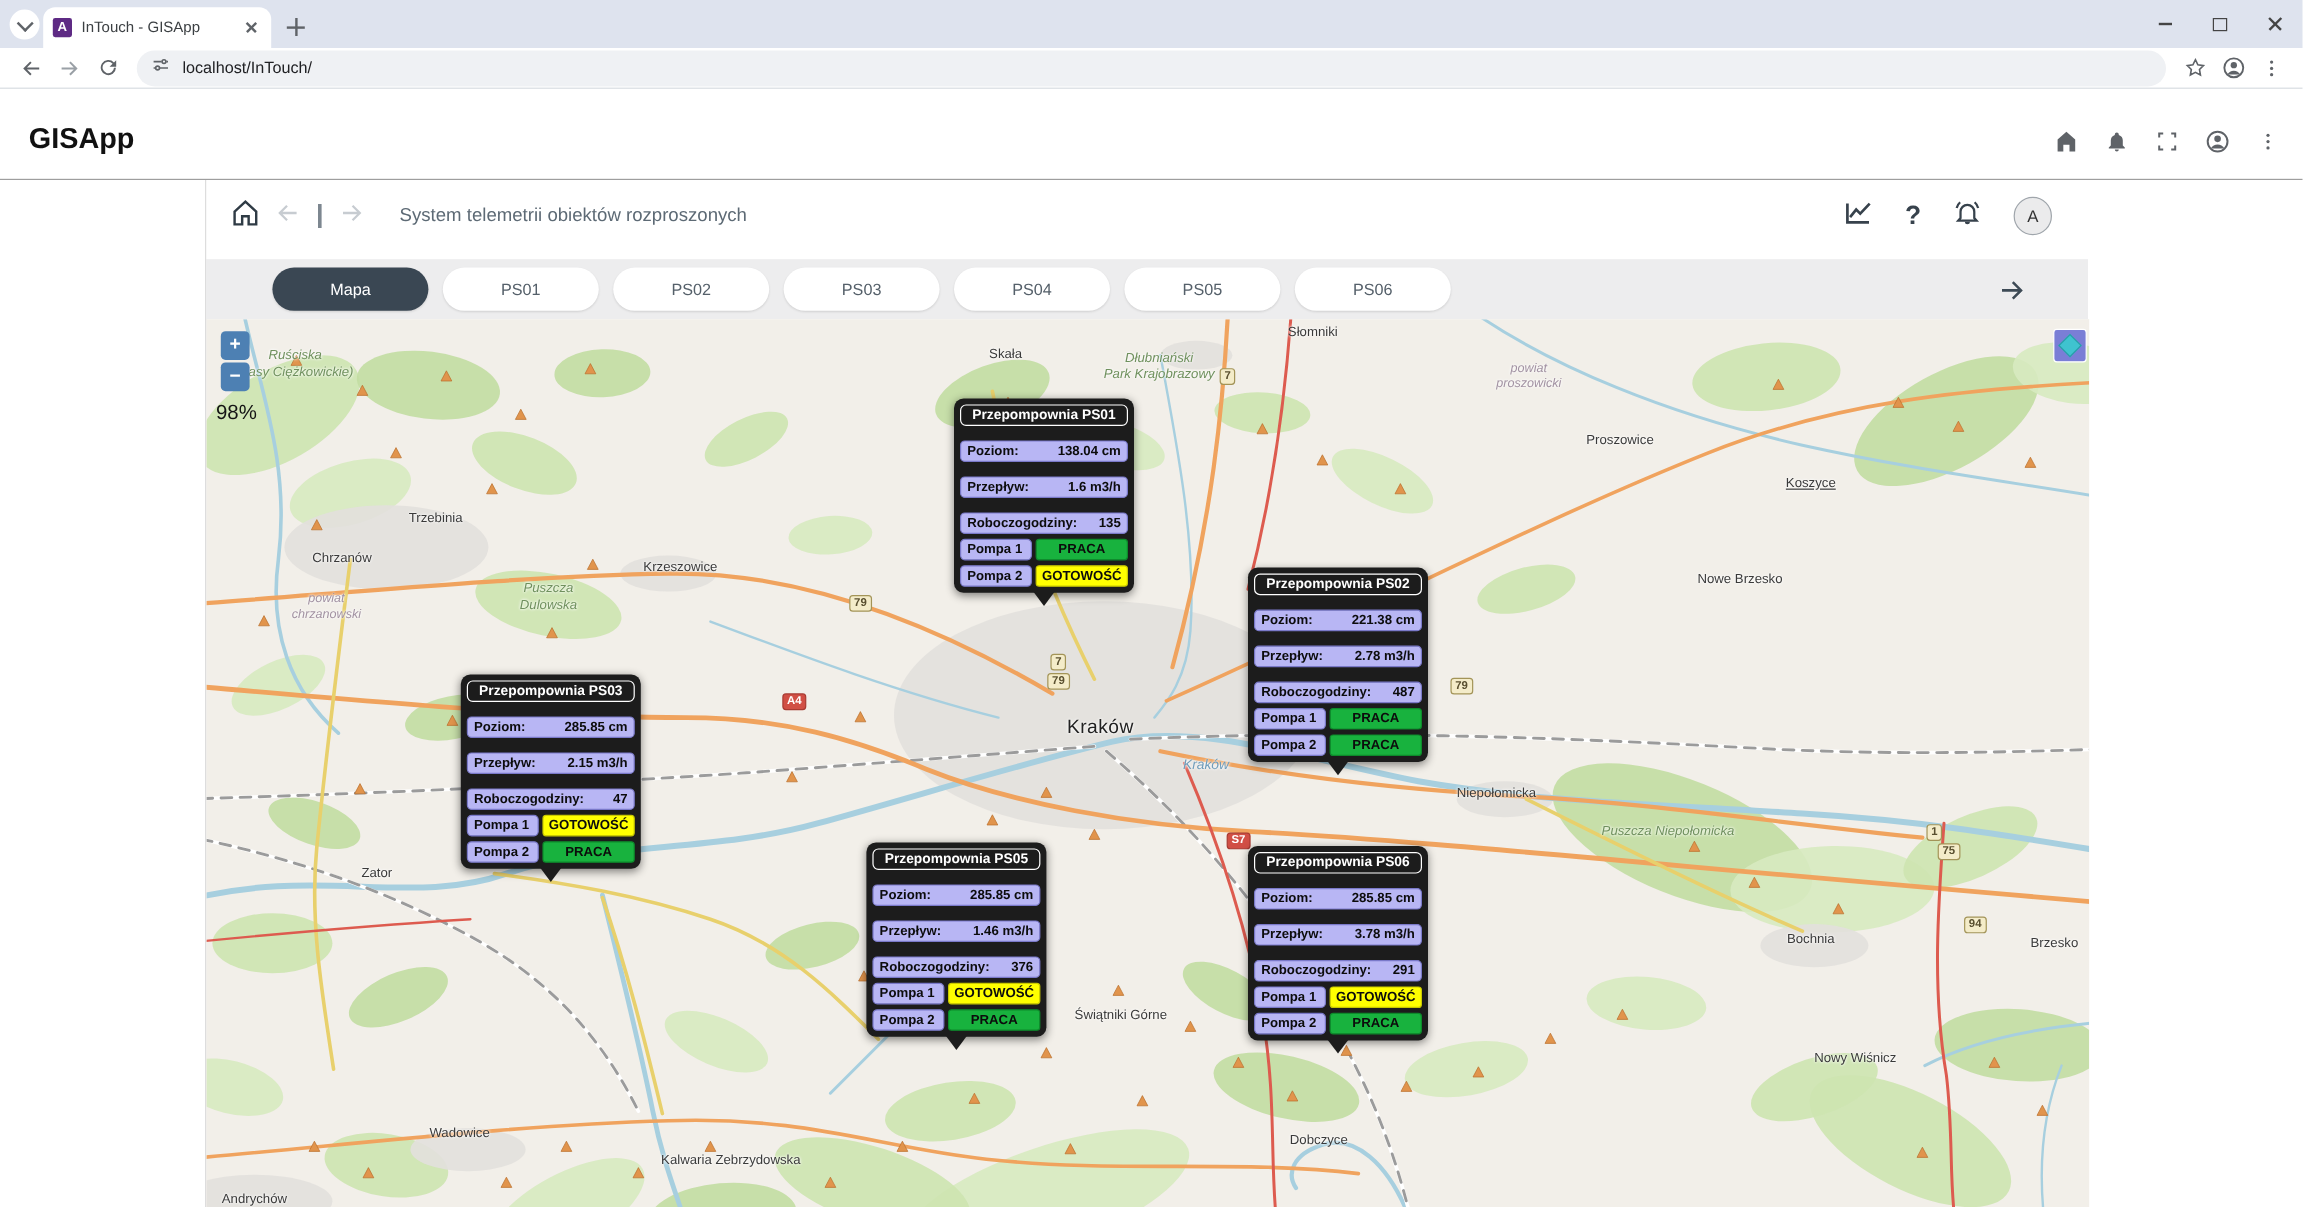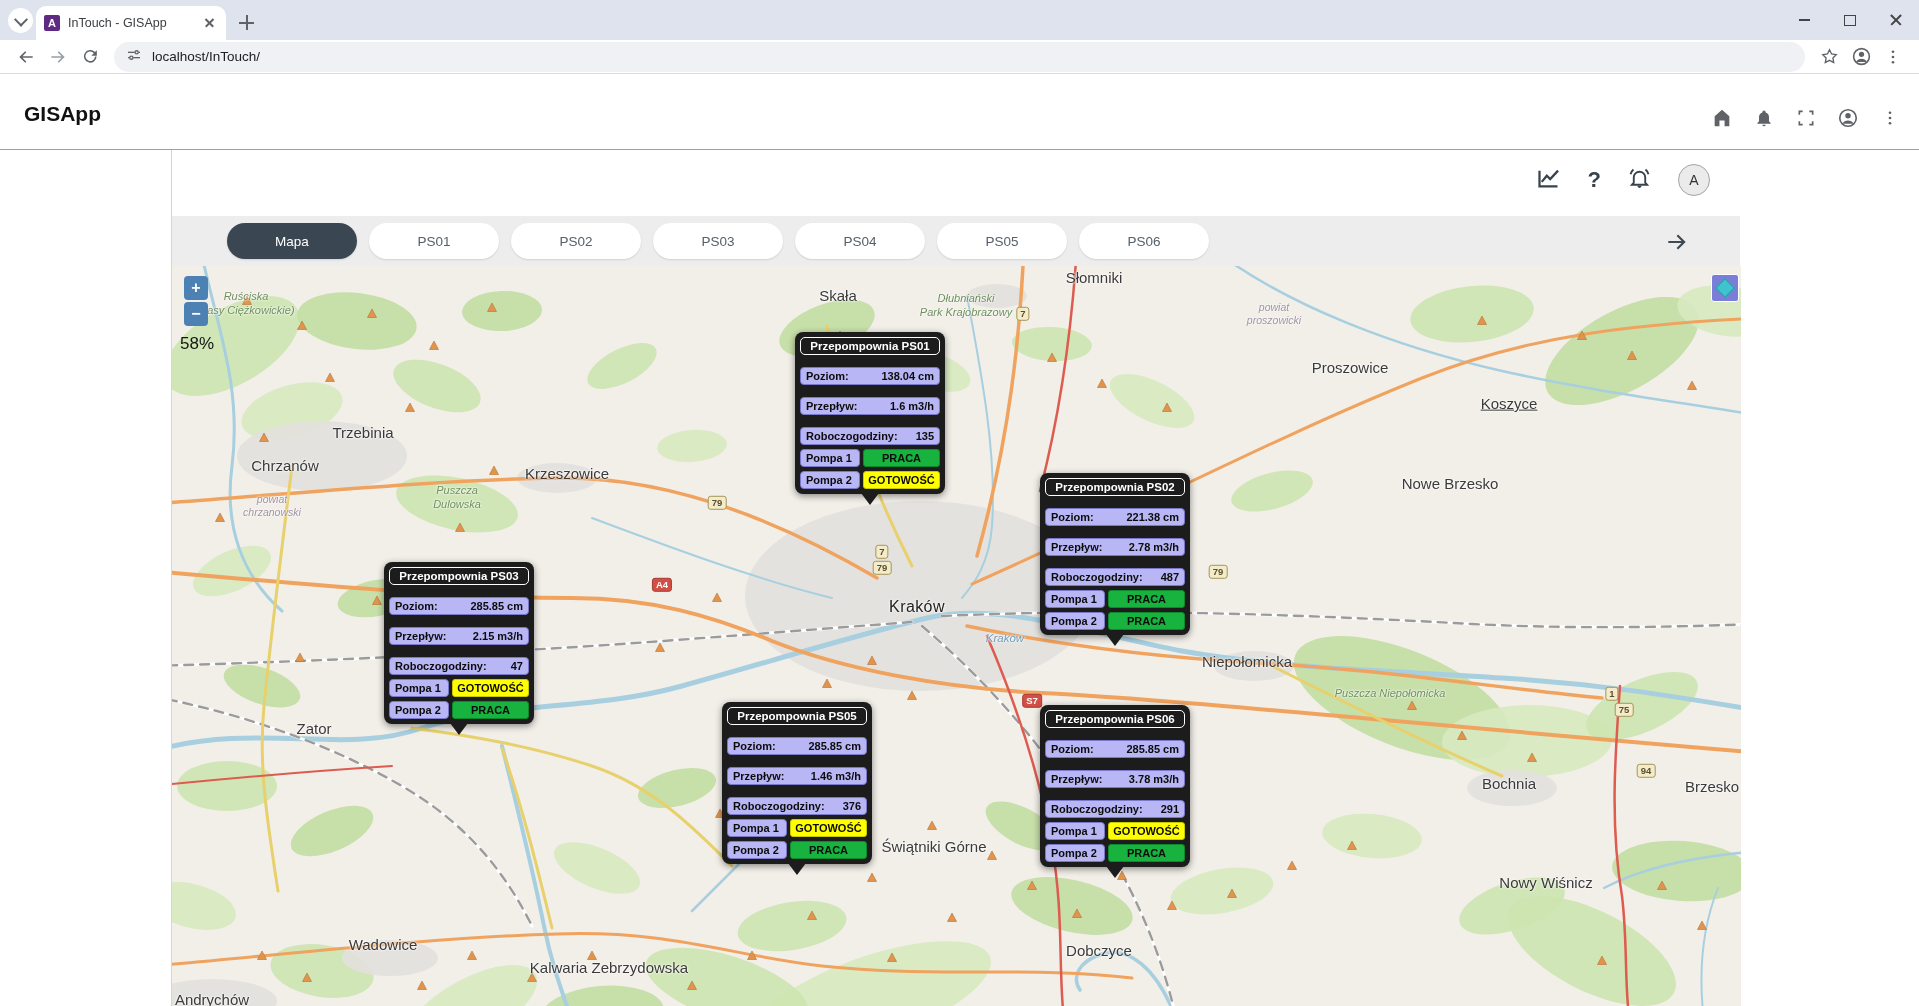--- a/index.html
+++ b/index.html
@@ -24,41 +24,41 @@
   .wc-max i{display:block;width:10px;height:9px;border:1.4px solid #444;}
   .wc-close i{position:relative;display:block;width:14px;height:14px;}
   .wc-close i::before,.wc-close i::after{content:"";position:absolute;left:0;top:6px;width:14px;height:1.6px;background:#444;}
   .wc-close i::before{transform:rotate(45deg);}.wc-close i::after{transform:rotate(-45deg);}
   .toolbar{position:absolute;left:0;top:40px;width:100%;height:34px;background:#fff;border-bottom:1px solid #d8dce1;display:flex;align-items:center;box-sizing:border-box;padding:0 10px;}
   .tbicon{width:32px;height:32px;display:flex;align-items:center;justify-content:center;flex:0 0 auto;}
   .omnibox{flex:1;height:30px;background:#eff1f4;border-radius:15px;margin:0 8px;display:flex;align-items:center;padding:0 12px;box-sizing:border-box;}
   .url{font-size:13.5px;color:#202124;margin-left:10px;}
   
   .appheader{position:absolute;left:0;top:82px;width:100%;height:68px;background:#fff;border-bottom:1px solid #9e9e9e;box-sizing:border-box;}
-  .apptitle{position:absolute;left:24px;top:20px;font-size:21px;font-weight:bold;color:#111;}
+  .apptitle{position:absolute;left:24px;top:20px;font-size:24px;font-weight:bold;color:#111;}
   .appicons{position:absolute;right:14px;top:24px;display:flex;gap:12px;align-items:center;}
   .appicons .tbicon{width:30px;height:24px;}
   
   .panel{position:absolute;left:171px;top:150px;width:1569px;height:856px;border-left:1px solid #d5d5d5;background:#fff;box-sizing:border-box;}
   .phead{position:relative;height:66px;background:#fff;}
   .ph-left{position:absolute;left:19px;top:14px;display:flex;align-items:center;gap:10px;}
   .navsep{width:3px;height:20px;background:#7d8790;margin:0 4px;}
   .ph-title{font-size:15.5px;color:#5d6a75;margin-left:18px;}
   .ph-right{position:absolute;right:30px;top:14px;display:flex;align-items:center;gap:26px;}
   .help{font-size:22px;font-weight:bold;color:#37424c;}
   .avatar{width:32px;height:32px;border-radius:50%;background:#ebebec;border:1px solid #9fa5ab;display:flex;align-items:center;justify-content:center;font-size:14px;color:#333;box-sizing:border-box;}
   
   .tabbar{position:relative;height:50px;background:#ededee;display:flex;align-items:center;padding-left:55px;gap:12px;box-sizing:border-box;text-align:right;}
   .pill{width:130px;height:36px;border-radius:18px;background:#fff;color:#55606a;font-size:13.5px;display:flex;align-items:center;justify-content:center;box-shadow:0 1px 2px rgba(0,0,0,.12);cursor:pointer;}
   .pill.active{background:#3a4753;color:#fff;}
   .tabarrow{position:absolute;right:50px;top:13px;}
   
   .map{position:relative;width:1569px;height:740px;background:#f2efe9;overflow:hidden;}
   .map svg.base{position:absolute;left:0;top:0;}
-  .mlabel{position:absolute;transform:translate(-50%,-50%);white-space:pre-line;text-align:center;font-size:15px;color:#3a3a3a;text-shadow:0 0 2px #fff,0 0 3px #fff;pointer-events:none;line-height:1.25;}
+  .mlabel{position:absolute;transform:translate(-50%,-50%);white-space:pre-line;text-align:center;font-size:11px;color:#3a3a3a;text-shadow:0 0 2px #fff,0 0 3px #fff;pointer-events:none;line-height:1.25;}
   .mlabel.city{font-size:16px;color:#222;letter-spacing:.4px;}
   .mlabel.park{color:#6f905d;font-style:italic;font-size:11px;}
   .mlabel.admin{color:#a292a2;font-style:italic;font-size:10.5px;}
   .mlabel.water{color:#6f9cba;font-style:italic;font-size:11.5px;}
   .shield{position:absolute;transform:translate(-50%,-50%);font-size:9.5px;font-weight:bold;padding:1px 3px;border-radius:3px;white-space:nowrap;line-height:1.1;}
   .shield.national{background:#f4ecc9;border:1px solid #a39458;color:#5a5030;}
   .shield.express{background:#d14f45;border:1px solid #a83a32;color:#fff;}
   .zoomctl{position:absolute;left:12px;top:10px;width:24px;z-index:8;}
   .zbtn{width:24px;height:24px;background:#4d80b3;color:#fff;border-radius:4px;display:flex;align-items:center;justify-content:center;font-size:16px;font-weight:bold;margin-bottom:2px;cursor:pointer;}
   .zoompct{position:absolute;left:8px;top:68px;font-size:17px;color:#141414;z-index:8;}
@@ -183,20 +183,36 @@
             <circle cx="12" cy="12" r="1.8"></circle>
             <circle cx="12" cy="19" r="1.8"></circle>
           </svg>
         </span>
     </div>
   </div>
 
   <div class="panel">
 
     <div class="phead">
+      <div class="ph-left">
+        <span>
+          <svg width="27" height="27" viewBox="0 0 24 24" fill="none" stroke="#2f3b45" stroke-width="1.8">
+              <path d="M4 11 L12 3.6 L20 11 V20.4 H14.4 V14.4 H9.6 V20.4 H4 Z"></path>
+            </svg></span>
+        <span>
+          <svg width="23" height="23" viewBox="0 0 24 24">
+              <path d="M20 11H7.8l4.6-4.6L11 5l-7 7 7 7 1.4-1.4L7.8 13H20z" fill="#c7ccd1"></path>
+            </svg></span>
+        <span class="navsep"></span>
+        <span>
+          <svg width="23" height="23" viewBox="0 0 24 24">
+              <path d="M4 11h12.2l-4.6-4.6L13 5l7 7-7 7-1.4-1.4 4.6-4.6H4z" fill="#c7ccd1"></path>
+            </svg></span>
+        <span class="ph-title">System telemetrii obiektów rozproszonych</span>
+      </div>
       <div class="ph-right">
         <span>
           <svg width="27" height="27" viewBox="0 0 24 24" fill="none" stroke="#37424c" stroke-width="2">
               <path d="M4 5v14h16"></path>
               <path d="M6 15l4.5-5.5 3 3L20.5 5"></path>
             </svg></span>
         <span class="help">?</span>
         <span>
           <svg width="25" height="25" viewBox="0 0 24 24" fill="none" stroke="#37424c" stroke-width="1.8">
               <path d="M12 21a2 2 0 0 0 2-2h-4a2 2 0 0 0 2 2z" fill="#37424c" stroke="none"></path>
@@ -405,21 +421,21 @@
           <div class="shield express" style="left: 490px; top: 319px;">A4</div>
           <div class="shield express" style="left: 860px; top: 435px;">S7</div>
           <div class="shield national" style="left: 1440px; top: 428px;">1</div>
           <div class="shield national" style="left: 1452px; top: 444px;">75</div>
           <div class="shield national" style="left: 1474px; top: 505px;">94</div>
         </div>
       <div class="zoomctl">
         <div class="zbtn">+</div>
         <div class="zbtn">−</div>
       </div>
-      <div class="zoompct">58%</div>
+      <div class="zoompct">98%</div>
       <div class="layersbtn">
           <span class="diamond"></span>
         </div>
     <div class="popup" style="left: 623px; top: 66px;">
           <div class="ptitle">Przepompownia PS01</div>
           <div class="prow data">
             <span>Poziom:</span>
             <span>138.04 cm</span>
           </div>
           <div class="prow data">

